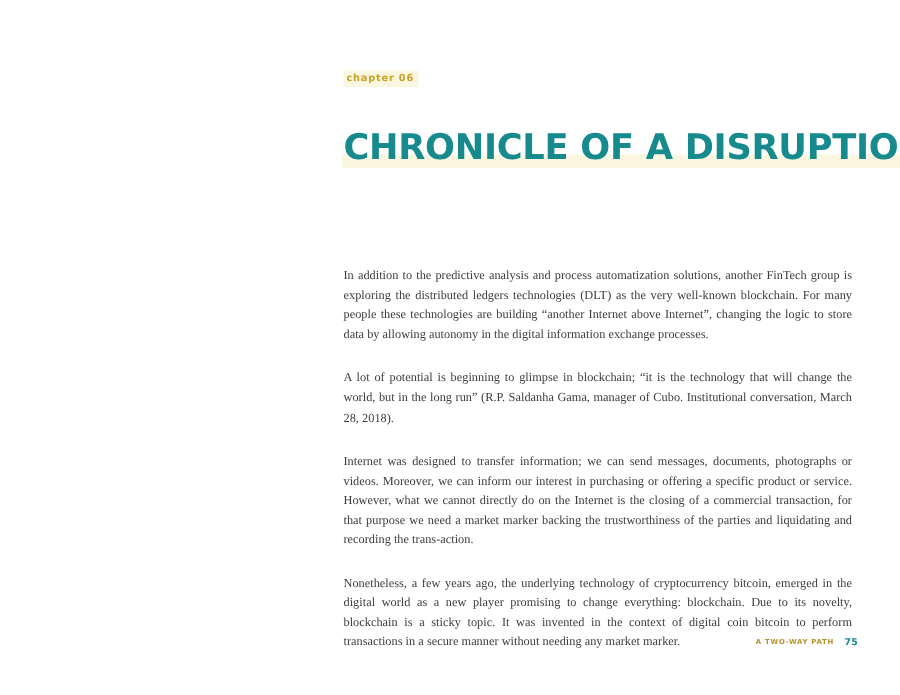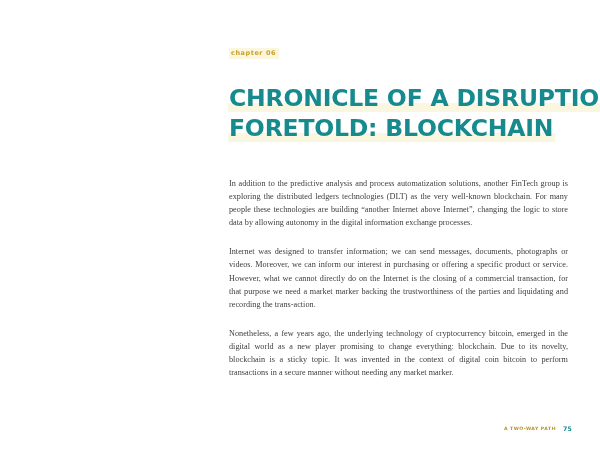--- a/index.html
+++ b/index.html
@@ -128,25 +128,25 @@
 <body>
 
 <div class="page">
 
   <div class="chapter-label-wrap">
     <span class="chapter-label">chapter 06</span>
   </div>
 
   <h1 class="chapter-title">
     <span class="title-line"><span class="title-text">CHRONICLE OF A DISRUPTION</span></span>
-    <span class="title-line"><span class="title-text">FORETOLD: BLOCKCHAIN</span></span>
   </h1>
 
   <div class="body-copy">
     <p>In addition to the predictive analysis and process automatization solutions, another FinTech group is exploring the distributed ledgers technologies (DLT) as the very well-known blockchain. For many people these technologies are building “another Internet above Internet”, changing the logic to store data by allowing autonomy in the digital information exchange processes.</p>
+    <p>A lot of potential is beginning to glimpse in blockchain; “it is the technology that will change the world, but in the long run” (R.P. Saldanha Gama, manager of Cubo. Institutional conversation, March 28, 2018).</p>
     <p>Internet was designed to transfer information; we can send messages, documents, photographs or videos. Moreover, we can inform our interest in purchasing or offering a specific product or service. However, what we cannot directly do on the Internet is the closing of a commercial transaction, for that purpose we need a market marker backing the trustworthiness of the parties and liquidating and recording the trans-action.</p>
     <p>Nonetheless, a few years ago, the underlying technology of cryptocurrency bitcoin, emerged in the digital world as a new player promising to change everything: blockchain. Due to its novelty, blockchain is a sticky topic. It was invented in the context of digital coin bitcoin to perform transactions in a secure manner without needing any market marker.</p>
   </div>
 
   <div class="page-footer">
     <span class="footer-running-head">A TWO-WAY PATH</span>
     <span class="footer-page-number">75</span>
   </div>
 
 </div>

